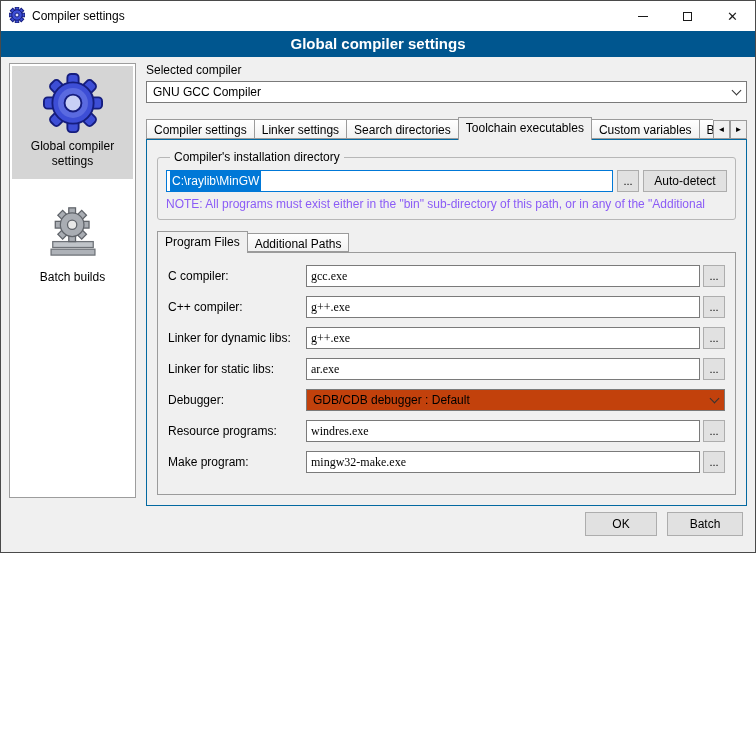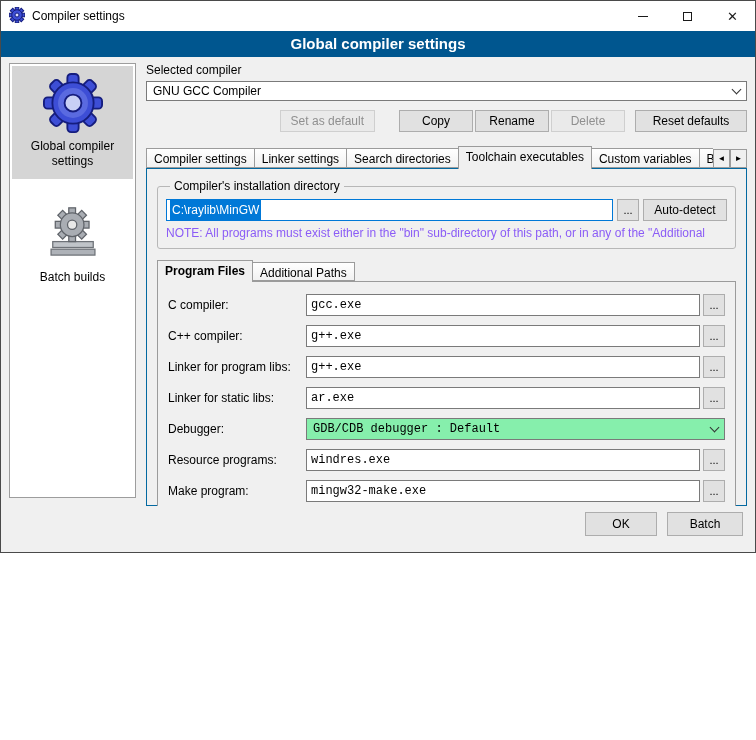--- a/index.html
+++ b/index.html
@@ -29,21 +29,21 @@
   .side-item.selected { background: #d5d5d5; }
   .side-item + .side-item { margin-top: 18px; }
   .side-icon { height: 62px; display: flex; align-items: center; justify-content: center; }
   .side-label { font-size: 12px; line-height: 1.25; }
 
   
   .main { flex: 1 1 auto; display: flex; flex-direction: column; min-width: 0; }
   .lbl { font-size: 12px; margin-bottom: 4px; }
 
   .combobox { height: 22px; border: 1px solid #7a7a7a; background: #fff; display: flex; align-items: center; padding-left: 6px; font-size: 12px; }
-  .combobox.gray { background: #86efac; font-family: Liberation Mono, monospace; }
+  .combobox.gray { background: #c2410c; }
   .combo-text { flex: 1 1 auto; white-space: nowrap; overflow: hidden; }
   .combo-btn { width: 20px; height: 100%; display: flex; align-items: center; justify-content: center; flex: 0 0 auto; }
   .chev { width: 7px; height: 7px; border-right: 1.5px solid #333; border-bottom: 1.5px solid #333; transform: rotate(45deg); margin-top: -3px; display: inline-block; }
 
   .btn-row { display: flex; justify-content: flex-end; margin-top: 9px; }
   .btn { height: 22px; background: #e1e1e1; border: 1px solid #adadad; font-family: "Liberation Sans", sans-serif; font-size: 12px; padding: 0 10px; }
   .btn.disabled { color: #8f8f8f; background: #eaeaea; border-color: #cfcfcf; }
   .w92 { min-width: 92px; } .w74 { min-width: 74px; } .w112 { min-width: 112px; }
   .ml24 { margin-left: 24px; } .ml2 { margin-left: 2px; } .ml10 { margin-left: 10px; }
 
@@ -64,27 +64,27 @@
   .textbox { height: 22px; background: #fff; border: 1px solid #0078d7; display: flex; align-items: center; padding: 0 3px; font-size: 12px; flex: 1 1 auto; overflow: hidden; }
   .sel-text { background: #0078d7; color: #fff; padding: 3px 2px; white-space: nowrap; }
   .dots-btn { width: 22px; height: 22px; padding: 0; font-size: 11px; line-height: 1; flex: 0 0 auto; }
   .autodetect-btn { min-width: 84px; height: 22px; flex: 0 0 auto; }
   .note { color: #8b5cf6; font-size: 12px; margin-top: 5px; white-space: nowrap; overflow: hidden; }
 
   
   .inner-strip { margin-top: 10px; height: 23px; }
   .inner-strip .tabs-wrap { height: 23px; }
   .inner-strip .tab { height: 19px; }
-  .inner-strip .tab.active { height: 22px; font-weight: bold; }
+  .inner-strip .tab.active { height: 22px; }
   .inner-panel { border: 1px solid #9b9b9b; background: #f0f0f0; flex: 1 1 auto; margin-top: -1px; padding: 12px 10px; position: relative; z-index: 1; }
 
   .frow { display: flex; align-items: center; margin-bottom: 9px; }
   .frow > label { width: 138px; flex: 0 0 auto; font-size: 12px; }
   .control { flex: 1 1 auto; display: flex; gap: 3px; align-items: center; min-width: 0; }
-  .tb { flex: 1 1 auto; height: 22px; border: 1px solid #7a7a7a; background: #fff; font-family: Liberation Mono, monospace; font-size: 12px; padding: 0 4px; min-width: 0; }
+  .tb { flex: 1 1 auto; height: 22px; border: 1px solid #7a7a7a; background: #fff; font-family: Liberation Serif, serif; font-size: 12px; padding: 0 4px; min-width: 0; }
   .control .combobox { flex: 1 1 auto; }
 
   
   .footer { flex: 0 0 auto; display: flex; justify-content: flex-end; gap: 10px; padding: 6px 12px 16px; margin-left: 40px; }
   .footer .btn { height: 24px; }
   .w72 { min-width: 72px; } .w76 { min-width: 76px; }
 </style>
 </head>
 <body>
 
@@ -175,27 +175,20 @@
 
       <div class="lbl">Selected compiler</div>
 
       <div class="combobox">
         <span class="combo-text">GNU GCC Compiler</span>
         <span class="combo-btn">
             <span class="chev"></span>
           </span>
       </div>
 
-      <div class="btn-row">
-        <button class="btn disabled w92">Set as default</button>
-        <button class="btn w74 ml24">Copy</button>
-        <button class="btn w74 ml2">Rename</button>
-        <button class="btn disabled w74 ml2">Delete</button>
-        <button class="btn w112 ml10">Reset defaults</button>
-      </div>
 
       <div class="tabstrip">
         <div class="tabs-wrap">
           <div class="tab">Compiler settings</div>
           <div class="tab">Linker settings</div>
           <div class="tab">Search directories</div>
           <div class="tab active">Toolchain executables</div>
           <div class="tab">Custom variables</div>
           <div class="tab clipped">Buil</div>
         </div>
@@ -240,21 +233,21 @@
 
           <div class="frow">
             <label>C++ compiler:</label>
             <div class="control">
               <input type="text" class="tb" value="g++.exe" style="">
               <button class="btn dots-btn">...</button>
             </div>
           </div>
 
           <div class="frow">
-            <label>Linker for program libs:</label>
+            <label>Linker for dynamic libs:</label>
             <div class="control">
               <input type="text" class="tb" value="g++.exe" style="">
               <button class="btn dots-btn">...</button>
             </div>
           </div>
 
           <div class="frow">
             <label>Linker for static libs:</label>
             <div class="control">
               <input type="text" class="tb" value="ar.exe" style="">

